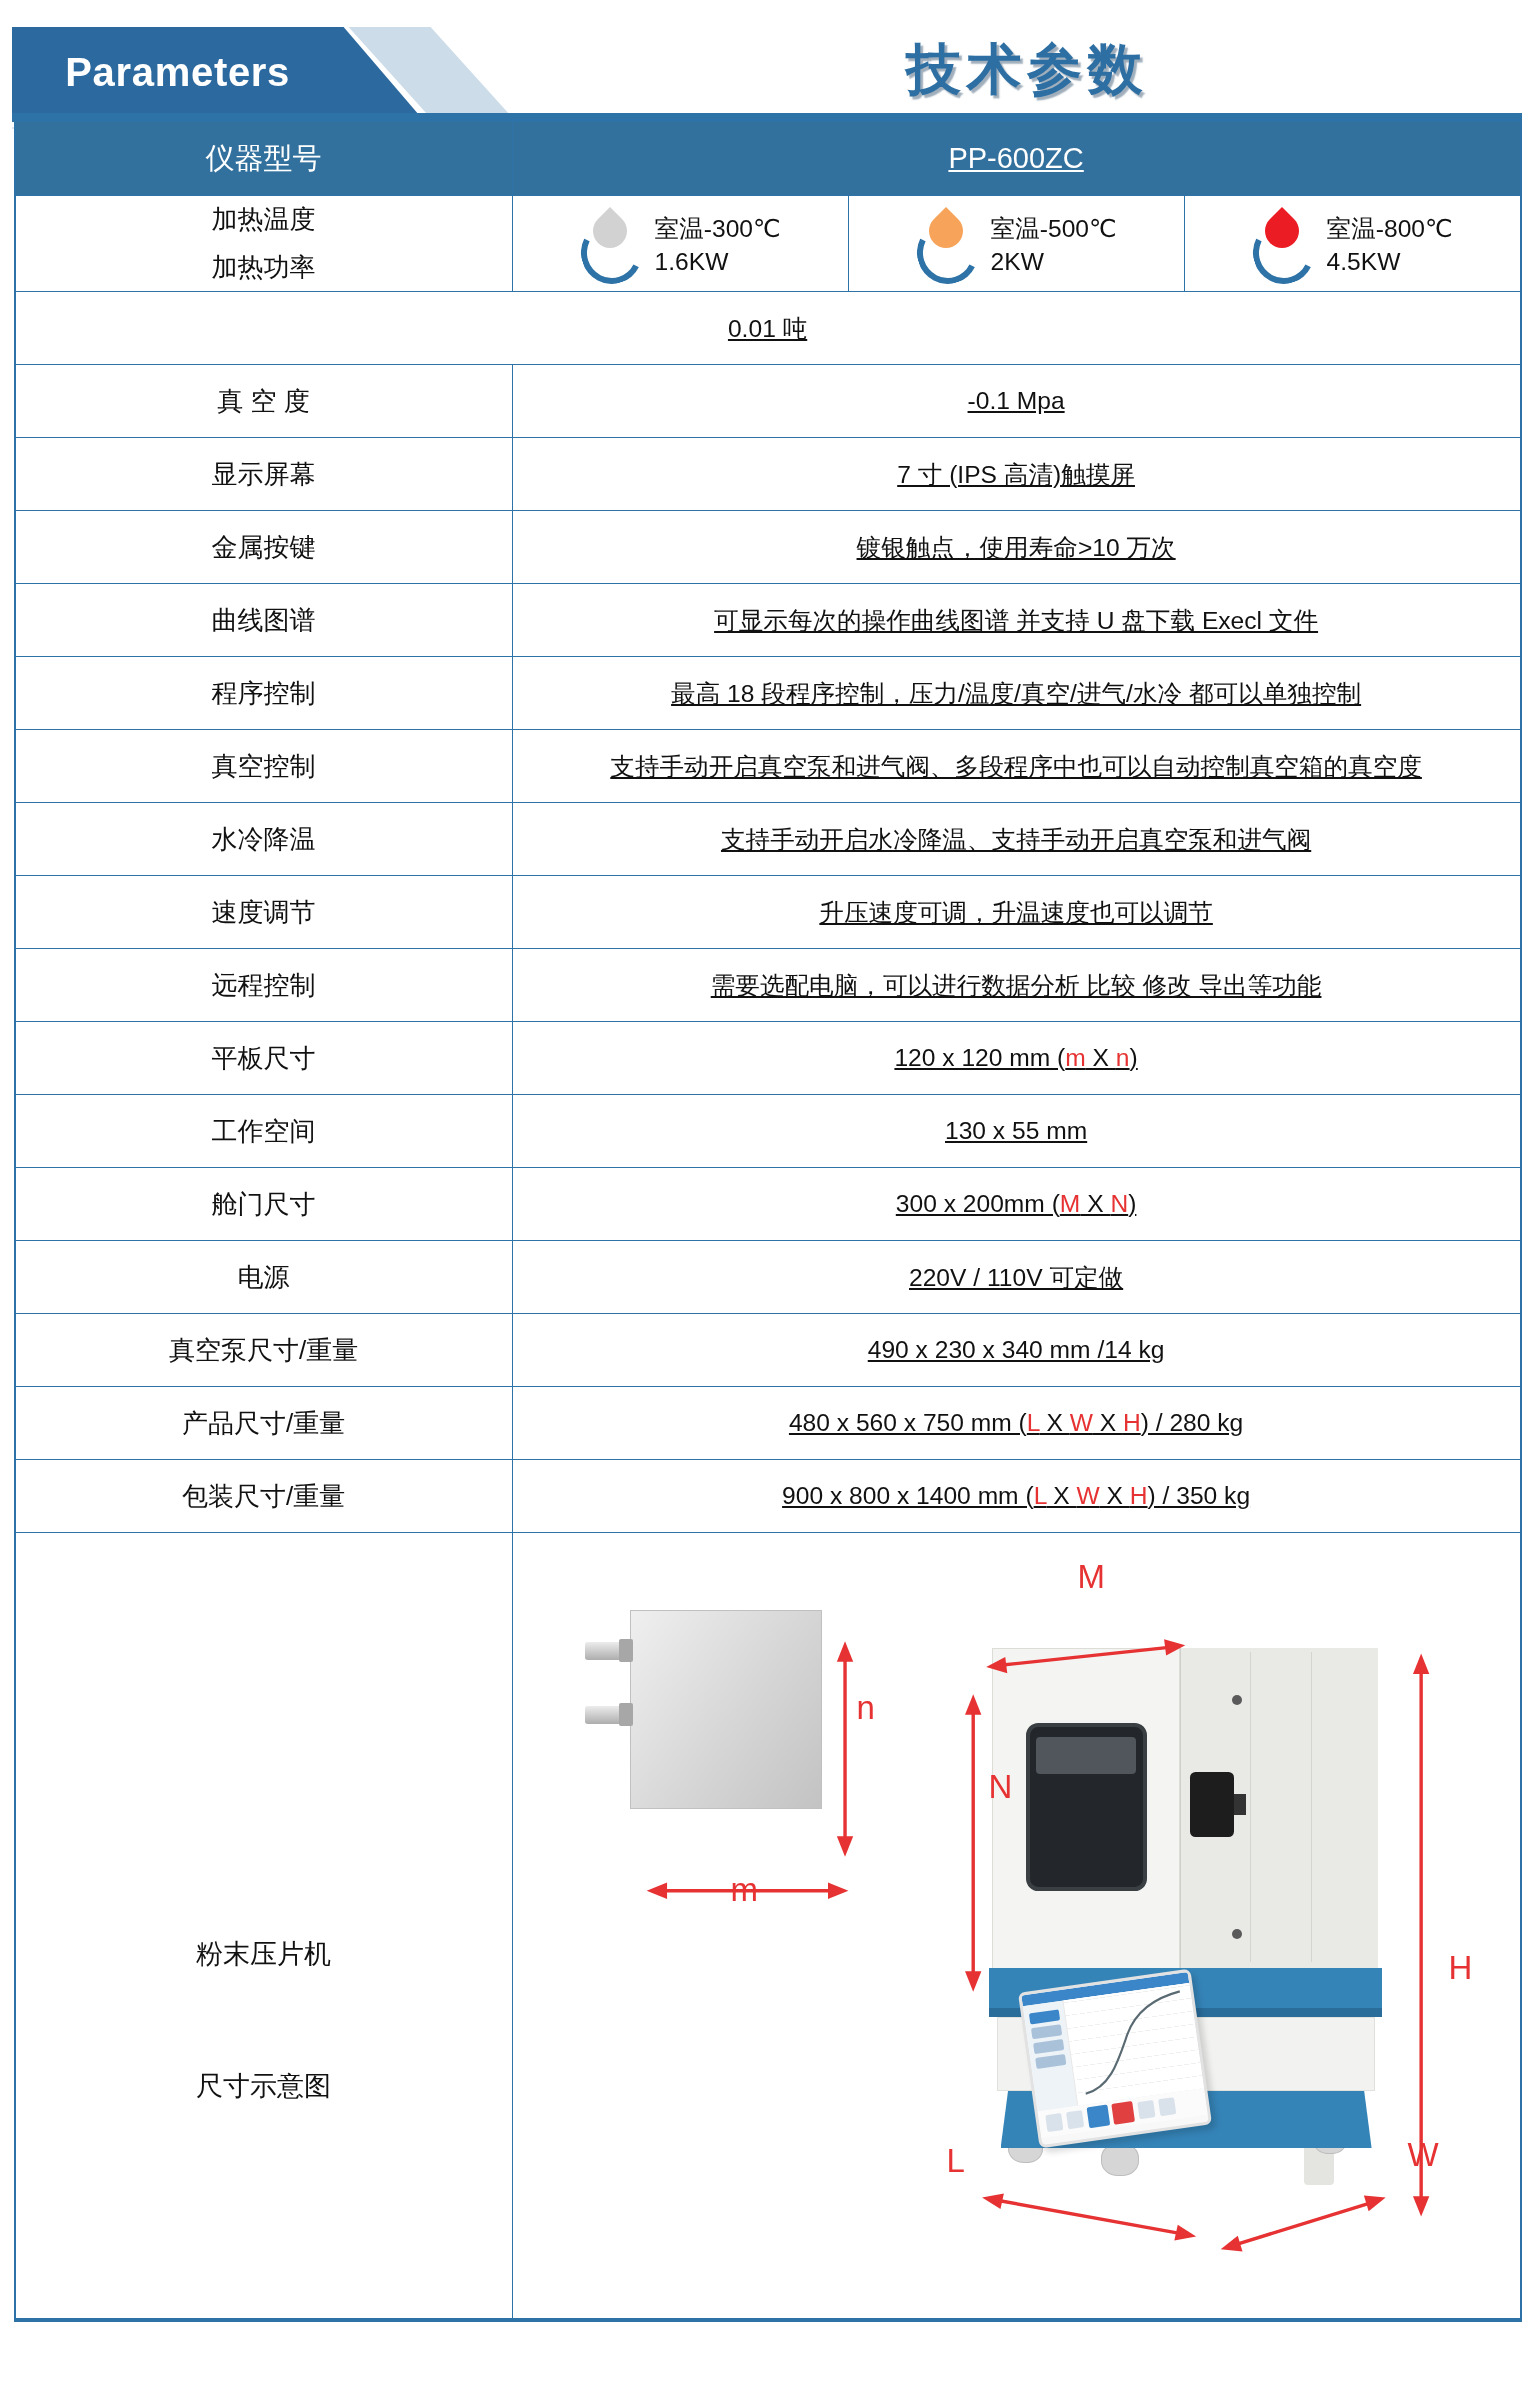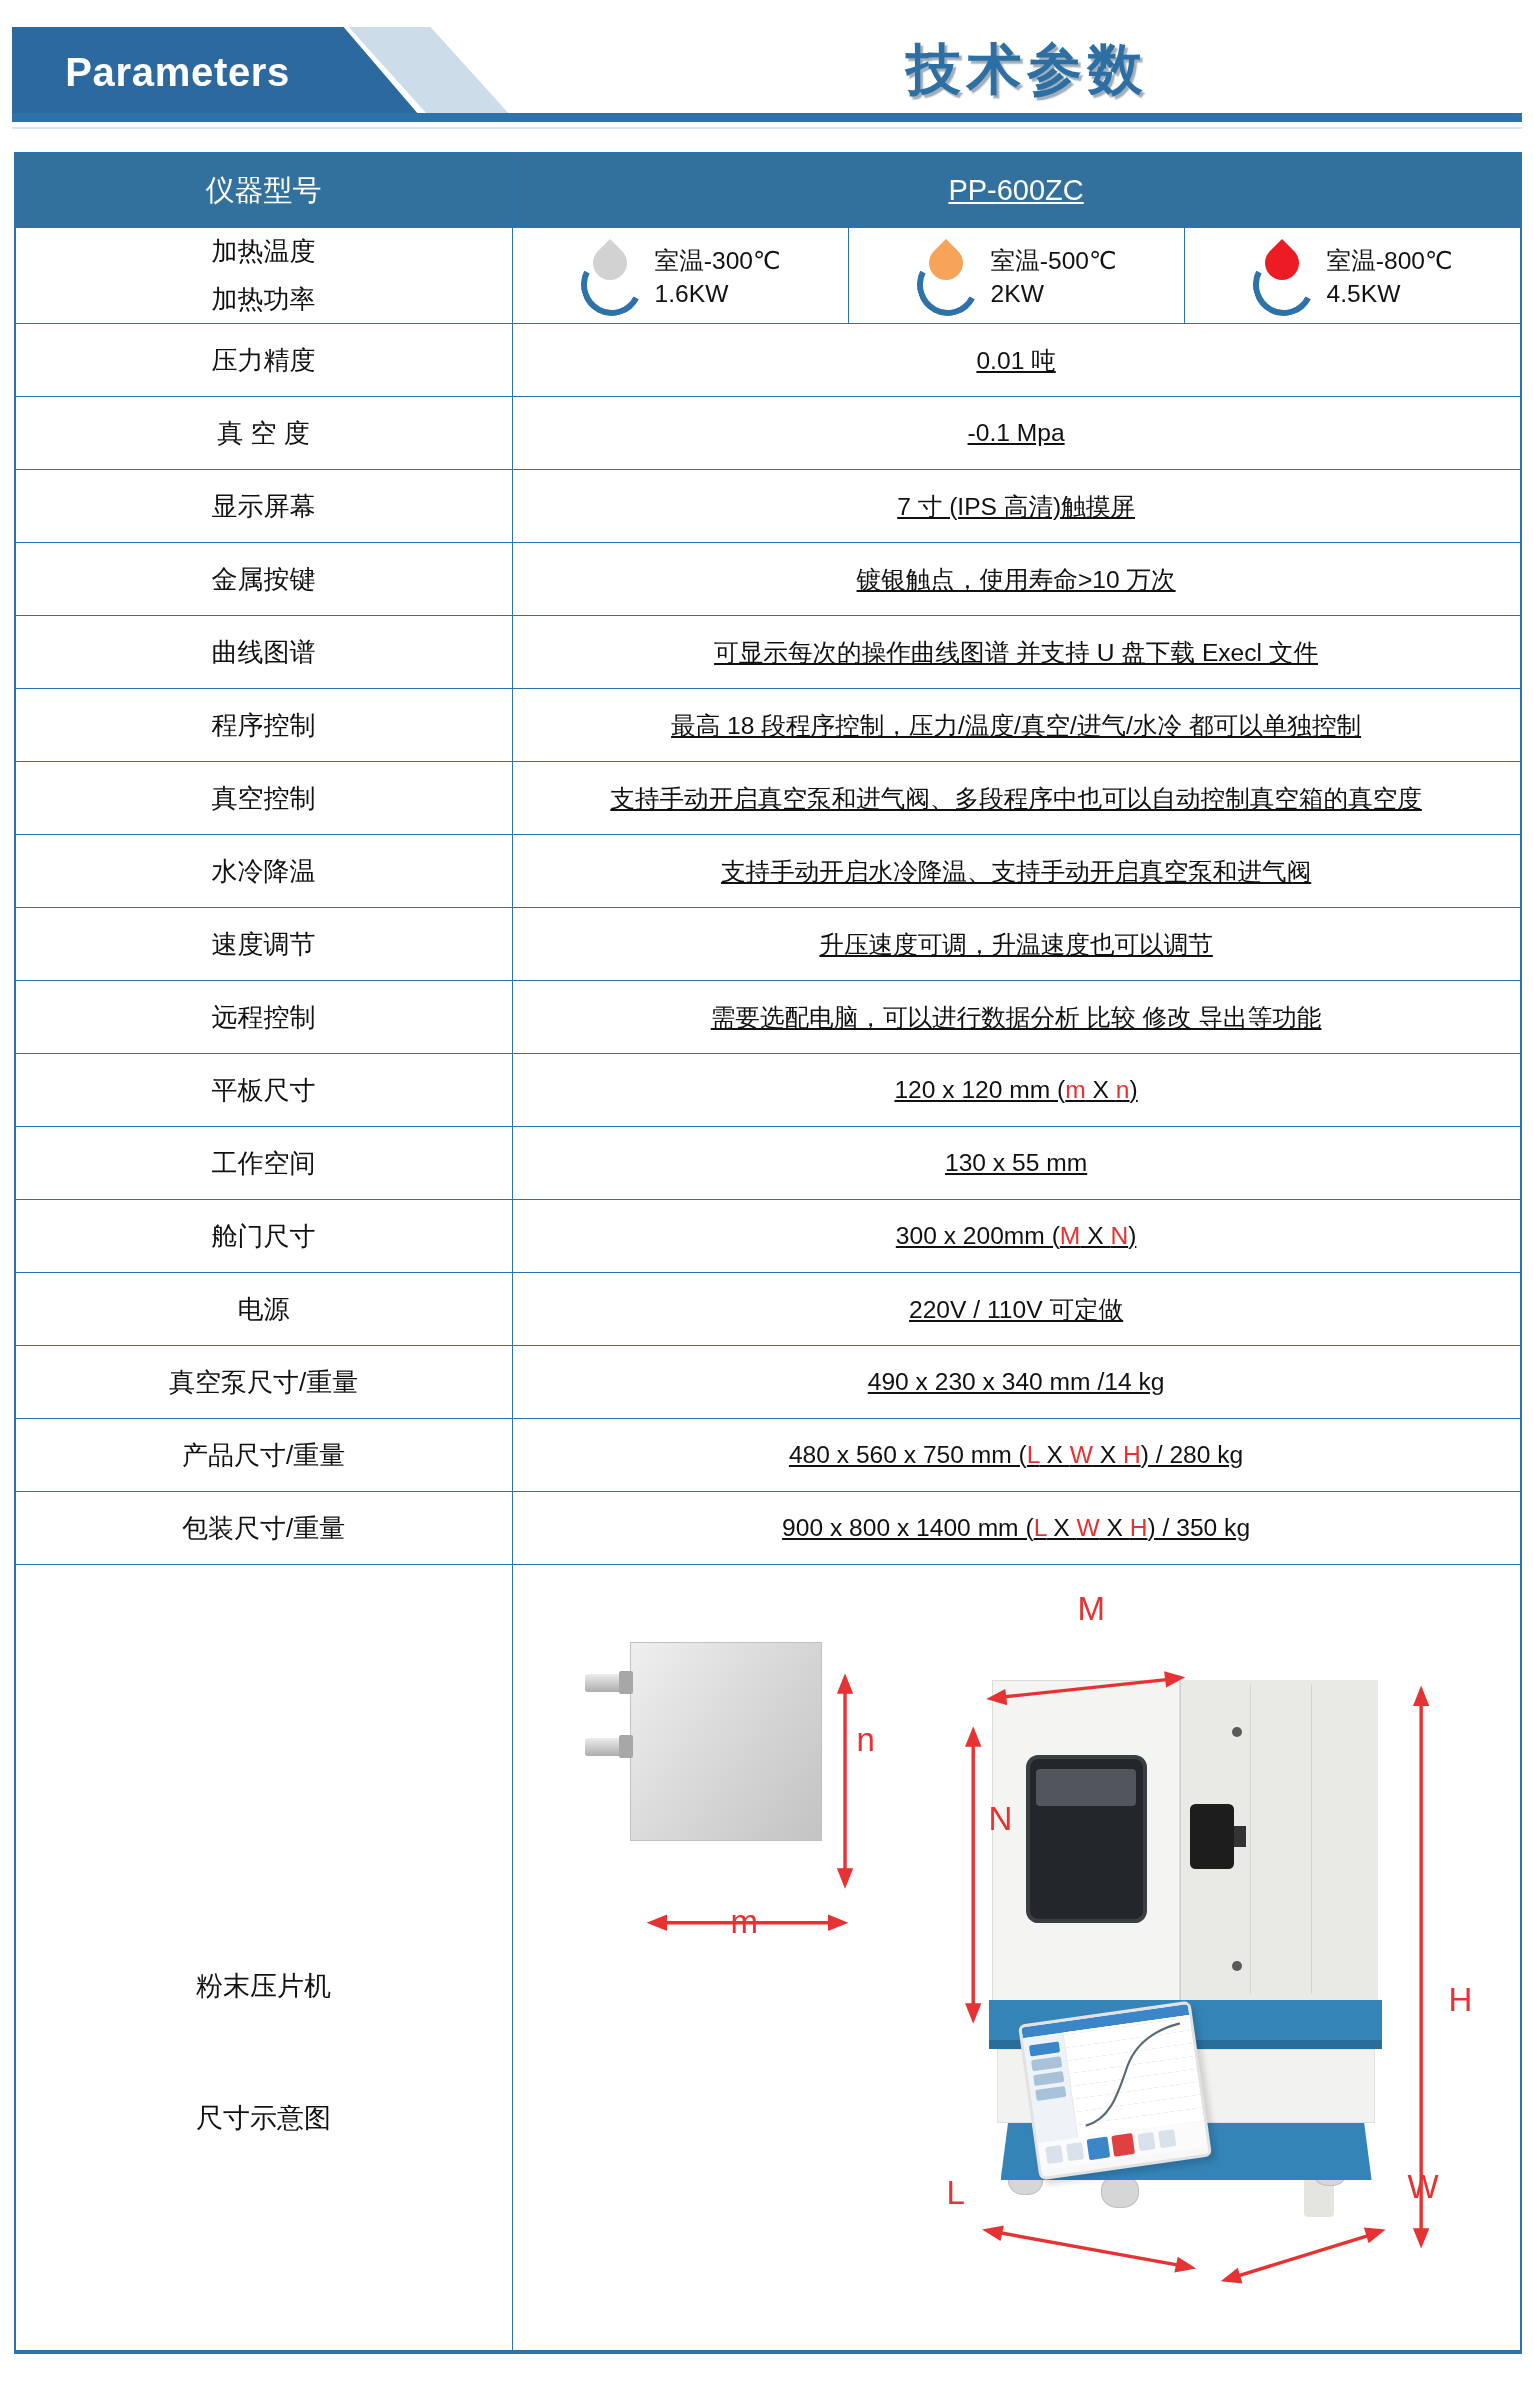--- a/index.html
+++ b/index.html
@@ -14,21 +14,21 @@
               clip-path:polygon(337px 0,419px 0,501px 100%,419px 100%);}
   .badge-text{position:absolute;left:0;top:0;width:332px;height:91px;line-height:91px;
               text-align:center;font-size:40px;font-weight:bold;color:#fff;letter-spacing:0.7px;}
   .page-title{position:absolute;left:819px;top:33px;width:416px;text-align:center;
               font-size:55px;font-weight:800;color:#2d6fa3;letter-spacing:5.5px;
               text-shadow:2.7px 3.4px 1.4px rgba(45,75,105,.45);}
   .top-bar{position:absolute;left:11.6px;top:113px;width:1510px;height:9px;background:#2e73a7;}
   .top-hairline{position:absolute;left:11.6px;top:127px;width:1510px;height:2px;background:#dbe6f1;}
 
   
-  .spec-table{position:absolute;left:13.6px;top:152px;width:1508px;height:2202px;
+  .spec-table{position:absolute;left:13.6px;top:120px;width:1508px;height:2202px;
               border:2px solid #2e73a7;border-bottom-width:4.8px;box-sizing:border-box;
               display:flex;flex-direction:column;background:#fff;}
   .row{display:flex;flex:0 0 auto;box-sizing:border-box;}
   .row + .row{border-top:1.4px solid #2e73a7;}
   .r-model{height:73px;background:#32719d;color:#fff;}
   .r-heat{height:96px;}
   .r-std{height:73px;}
   .r-diagram{flex:1 1 auto;}
   .cell-label{flex:0 0 497px;display:flex;align-items:center;justify-content:center;
               font-size:26px;border-right:1.4px solid #2e73a7;box-sizing:border-box;text-align:center;}
@@ -161,21 +161,20 @@
           </div>
           <div class="heat-text">
             <span>室温-800℃</span>
             <span>4.5KW</span>
           </div>
         </div>
       </div>
     </div>
 
     <div class="row r-std">
-      <div class="cell-label">压力精度</div>
       <div class="cell-value">0.01 吨</div>
     </div>
     <div class="row r-std">
       <div class="cell-label">真 空 度</div>
       <div class="cell-value">-0.1 Mpa</div>
     </div>
     <div class="row r-std">
       <div class="cell-label">显示屏幕</div>
       <div class="cell-value">7 寸 (IPS 高清)触摸屏</div>
     </div>

